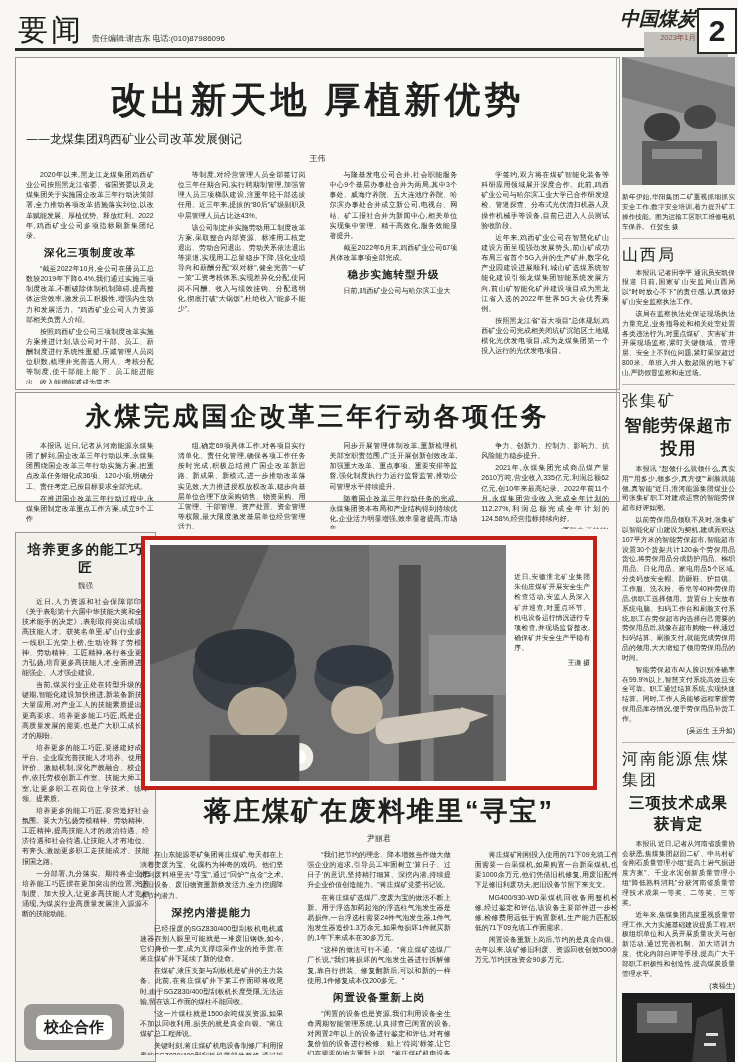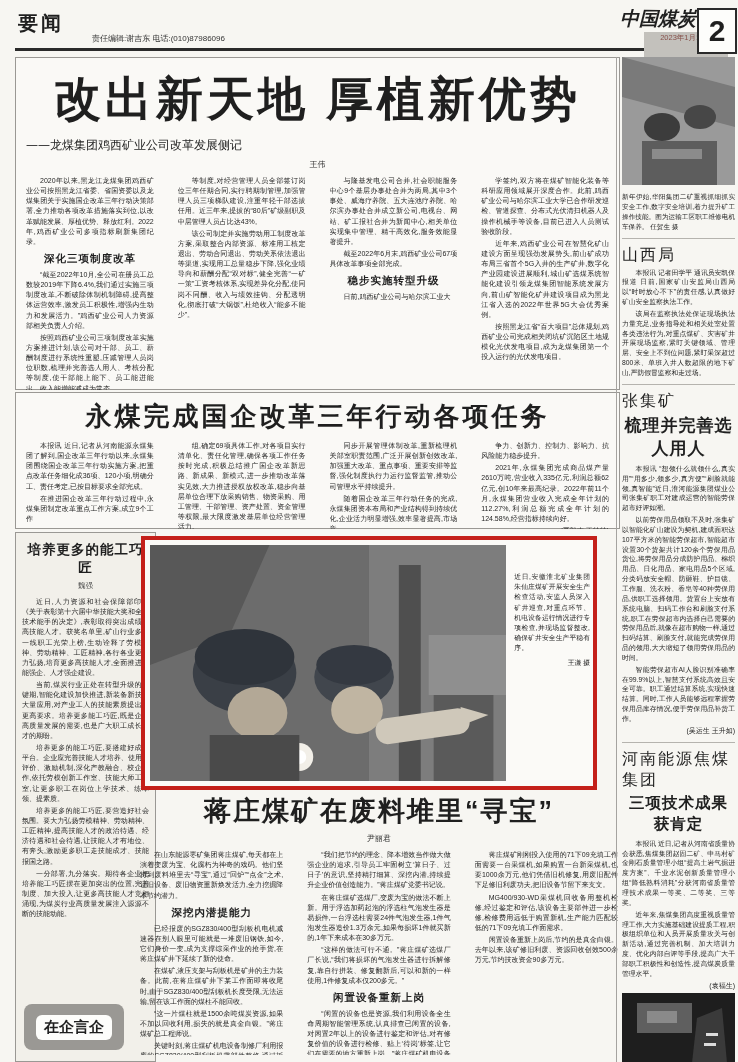--- a/index.html
+++ b/index.html
@@ -1,42 +1,42 @@
 <!DOCTYPE html>
 <html><head>
 <meta charset="utf-8">
 <style>
   html,body{margin:0;padding:0;background:#e9e7e3;}
   .page{position:relative;width:738px;height:1062px;background:#f7f6f2;overflow:hidden;
         font-family:"Liberation Sans",sans-serif;color:#1f1f1f;}
   
-  .hdr-section{position:absolute;left:18px;top:10px;font-size:20px;font-weight:700;letter-spacing:3px;}
+  .hdr-section{position:absolute;left:18px;top:10px;font-size:30px;font-weight:400;letter-spacing:3px;}
   .hdr-rule{position:absolute;left:15px;top:48px;width:700px;height:3px;background:#2a2a2a;}
   .hdr-editor{position:absolute;left:92px;top:33px;font-size:8px;color:#333;}
   .masthead{position:absolute;left:604px;top:6px;width:92px;text-align:right;
             font-family:"DejaVu Serif",serif;font-weight:bold;font-style:italic;font-size:19px;}
   .datebar{position:absolute;left:644px;top:32px;width:84px;height:28px;background:#c3c1bc;
            font-size:7.5px;color:#87514a;text-align:center;line-height:12px;}
   .pagenum{position:absolute;left:697px;top:8px;width:36px;height:42px;border:2px solid #2a2a2a;
            background:#fdfdfb;font-size:30px;font-weight:bold;text-align:center;line-height:42px;}
   
   .bp{font-size:7px;line-height:1.45;text-align:justify;text-indent:2em;margin:0 0 2px;}
   .subh{font-size:10.5px;font-weight:bold;text-align:center;margin:5px 0 4px;letter-spacing:1px;}
   .cols{display:flex;gap:24px;}
   .cols>div{flex:1;overflow:hidden;}
   .sig{font-size:7px;text-align:right;margin-top:2px;}
   
   .box-main{position:absolute;left:15px;top:57px;width:605px;height:333px;border:1px solid #9a9894;
             background:#faf9f6;padding:6px 10px;box-sizing:border-box;}
-  .main-title{font-size:47px;font-weight:900;text-align:center;letter-spacing:4px;margin-top:4px;}
+  .main-title{font-size:36px;font-weight:900;text-align:center;letter-spacing:4px;margin-top:12px;}
   .main-sub{font-size:12px;margin-top:6px;font-family:"DejaVu Serif",serif;}
   .main-author{font-size:8px;text-align:center;margin:5px 0 6px;color:#333;}
   .box-main .cols{height:214px;}
   
-  .box-ym{position:absolute;left:15px;top:392px;width:605px;height:137px;border:1px solid #9a9894;
+  .box-ym{position:absolute;left:15px;top:392px;width:605px;height:110px;border:1px solid #9a9894;
           background:#faf9f6;padding:4px 10px;box-sizing:border-box;}
   .ym-title{font-size:26px;font-weight:900;text-align:center;letter-spacing:3px;margin:2px 0 7px;}
   .box-ym .cols{height:88px;}
   
   .opinion{position:absolute;left:15px;top:532px;width:141px;height:530px;border:1px solid #9a9894;
            background:#f2f0ea;padding:8px 6px;box-sizing:border-box;overflow:hidden;}
   .op-title{font-size:13.5px;font-weight:900;text-align:center;letter-spacing:1px;}
   .op-author{font-size:7.5px;text-align:center;margin:4px 0 6px;color:#444;}
   .badge-wrap{position:absolute;left:24px;top:1004px;width:100px;height:46px;background:#9a9894;
               border-radius:8px;display:flex;align-items:center;justify-content:center;}
@@ -133,21 +133,21 @@
   <div class="opinion">
     <div class="op-title">培养更多的能工巧匠</div>
     <div class="op-author">魏强</div>
     <p class="bp">近日,人力资源和社会保障部印发《关于表彰第十六届中华技能大奖和全国技术能手的决定》,表彰取得突出成绩的高技能人才。获奖名单里,矿山行业多名一线职工光荣上榜,生动诠释了劳模精神、劳动精神、工匠精神,各行各业更大力弘扬,培育更多高技能人才,全面推进技能强企、人才强企建设。</p>
     <p class="bp">当前,煤炭行业正处在转型升级的关键期,智能化建设加快推进,新装备新技术大量应用,对产业工人的技能素质提出了更高要求。培养更多能工巧匠,既是企业高质量发展的需要,也是广大职工成长成才的期盼。</p>
     <p class="bp">培养更多的能工巧匠,要搭建好成长平台。企业应完善技能人才培养、使用、评价、激励机制,深化产教融合、校企合作,依托劳模创新工作室、技能大师工作室,让更多职工在岗位上学技术、练本领、提素质。</p>
     <p class="bp">培养更多的能工巧匠,要营造好社会氛围。要大力弘扬劳模精神、劳动精神、工匠精神,提高技能人才的政治待遇、经济待遇和社会待遇,让技能人才有地位、有奔头,激励更多职工走技能成才、技能报国之路。</p>
     <p class="bp">一分部署,九分落实。期待各企业把培养能工巧匠摆在更加突出的位置,完善制度、加大投入,让更多高技能人才竞相涌现,为煤炭行业高质量发展注入源源不断的技能动能。</p>
   </div>
   <div class="badge-wrap">
-    <div class="badge">在企言企</div>
+    <div class="badge">校企合作</div>
   </div>
 
   <div class="photo-red">
     <svg class="photo-main" viewBox="0 0 358 236" preserveAspectRatio="none">
       <rect width="358" height="236" fill="#6c6c6c"></rect>
       <rect x="220" y="0" width="138" height="236" fill="#7d7d7d"></rect>
       <rect x="250" y="20" width="22" height="216" fill="#4f4f4f"></rect>
       <rect x="280" y="90" width="78" height="60" fill="#8f8f8f"></rect>
       <rect x="285" y="150" width="60" height="86" fill="#5a5a5a"></rect>
       <path d="M0,0 L120,0 L80,90 L0,120 Z" fill="#585858"></path>
@@ -208,21 +208,21 @@
     </svg>
     <p class="rail-cap">新年伊始,华阳集团二矿重视抓细抓实安全工作,数字安全培训,着力提升矿工操作技能。图为运输工区职工维修电机车保养。 任贺生 摄</p>
     <div class="rail-sep"></div>
 
     <div class="kicker">山西局</div>
     <p class="bp">本报讯 记者田学平 通讯员安凯保报道 日前,国家矿山安监局山西局以“时时放心不下”的责任感,认真做好矿山安全监察执法工作。</p>
     <p class="bp">该局在监察执法处保证现场执法力量充足,业务指导处和相关处室处置各类违法行为,对重点煤矿、灾害矿井开展现场监察,紧盯关键领域、管理层、安全上不到位问题,紧盯采深超过800米、单班入井人数超限的地下矿山,严防假冒监察和走过场。</p>
     <div class="rail-sep"></div>
 
     <div class="kicker">张集矿</div>
-    <div class="rail-title">梳理并完善选人用人</div>
+    <div class="rail-title">智能劳保超市投用</div>
     <p class="bp">本报讯 “想领什么就领什么,真实用”“用多少,领多少,真方便”“刷脸就能领,真智能”近日,淮河能源集团煤业公司张集矿职工对建成运营的智能劳保超市好评如潮。</p>
     <p class="bp">以前劳保用品领取不及时,张集矿以智能化矿山建设为契机,建成面积达107平方米的智能劳保超市,智能超市设置30个货架共计120余个劳保用品货位,将劳保用品分成防护用品、棉织用品、日化用品、家电用品5个区域,分类码放安全帽、防砸鞋、护目镜、工作服、洗衣粉、香皂等40种劳保用品,供职工选择领用。货置台上安放有系统电脑、扫码工作台和刷脸支付系统,职工在劳保超市内选择自己需要的劳保用品后,就像在超市购物一样,通过扫码结算、刷脸支付,就能完成劳保用品的领用,大大缩短了领用劳保用品的时间。</p>
     <p class="bp">智能劳保超市AI人脸识别准确率在99.9%以上,智慧支付系统高效且安全可靠。职工通过结算系统,实现快速结算。同时,工作人员能够远程掌握劳保用品库存情况,便于劳保用品补货工作。</p>
     <div class="sig">(吴运生 王升如)</div>
     <div class="rail-sep"></div>
 
     <div class="kicker">河南能源焦煤集团</div>
     <div class="rail-title small">三项技术成果获肯定</div>
     <p class="bp">本报讯 近日,记者从河南省质量协会获悉,焦煤集团赵固二矿、中马村矿金刚石质量管理小组“提高土岩气掘进度方案”、千业水泥创新质量管理小组“降低熟料消耗”分获河南省质量管理技术成果一等奖、二等奖、三等奖。</p>
     <p class="bp">近年来,焦煤集团高度重视质量管理工作,大力实施基础建设提质工程,积极组织单位和人员开展质量攻关与创新活动,通过完善机制、加大培训力度、优化内部自评等手段,提高广大干部职工积极性和创造性,提高煤炭质量管理水平。</p>

